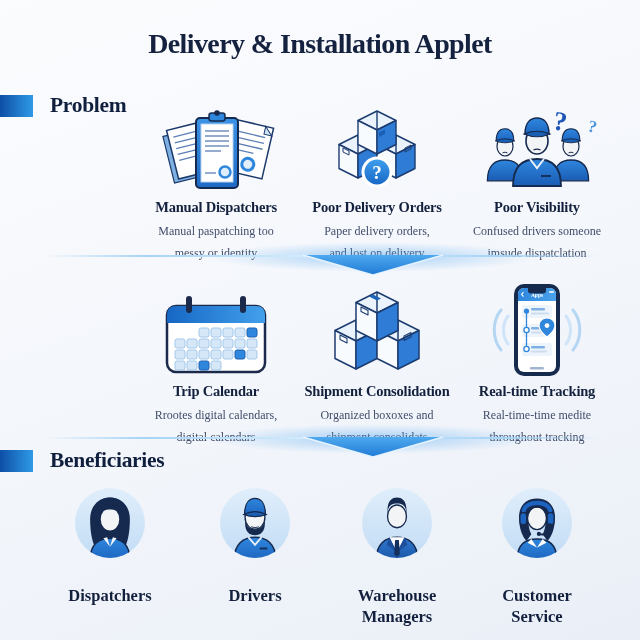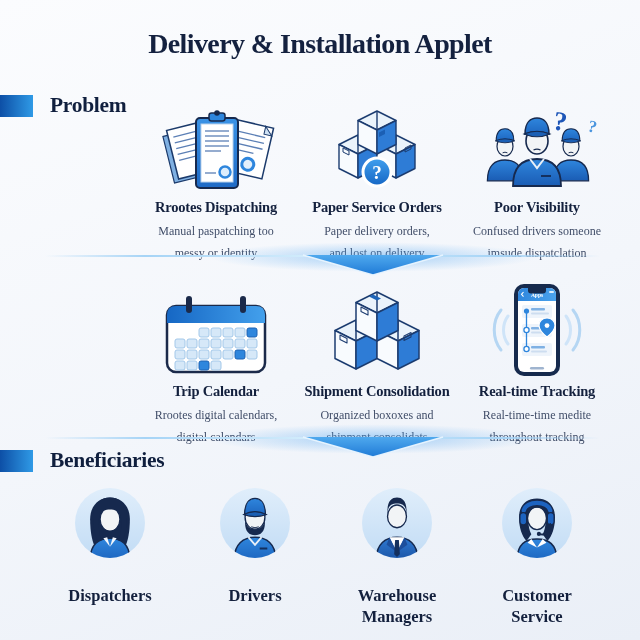--- a/index.html
+++ b/index.html
@@ -91,21 +91,21 @@
           <line x1="57" y1="21" x2="81" y2="21"></line>
             <line x1="57" y1="26" x2="81" y2="26"></line>
           <line x1="57" y1="31" x2="81" y2="31"></line>
             <line x1="57" y1="36" x2="81" y2="36"></line>
           <line x1="57" y1="41" x2="73" y2="41"></line>
             <line x1="57" y1="63" x2="68" y2="63"></line>
         </g>
         <circle cx="77" cy="62" r="5.5" fill="#dcedfc" stroke="#2e86dd" stroke-width="2.5"></circle>
       </svg>
     </div>
-    <div class="item-title">Rrootes Dispatching</div>
+    <div class="item-title">Manual Dispatchers</div>
     <div class="item-sub">Manual paspatching too
 messy or identity</div>
   </div>
 
   <div class="item" style="left:377px; top:106px">
     <div class="icon-box h88">
       <svg width="112" height="92" viewBox="0 0 112 92">
         <defs>
           <linearGradient id="qg" x1="0" y1="0" x2="0" y2="1">
             <stop offset="0" stop-color="#41a0ee"></stop>
@@ -126,21 +126,21 @@
           <polygon points="56,28 75,18.5 75,42.5 56,52" fill="#2e7cd6"></polygon>
           <line x1="56" y1="9" x2="56" y2="28" stroke="#1c3c70"></line>
           <polygon points="58,30.5 64,27.5 64,32 58,35" fill="#1b5fb4" stroke="none"></polygon>
           <polygon points="22,46 28,49 28,53 22,50" fill="none" stroke-width="1"></polygon>
           <polygon points="84,46 90,43 90,47 84,50" fill="none" stroke-width="1"></polygon>
         </g>
         <circle cx="56" cy="70" r="14" fill="url(#qg)" stroke="#ffffff" stroke-width="3"></circle>
         <text x="56" y="77" text-anchor="middle" font-size="19" font-weight="bold" fill="#ffffff">?</text>
       </svg>
     </div>
-    <div class="item-title">Paper Service Orders</div>
+    <div class="item-title">Poor Delivery Orders</div>
     <div class="item-sub">Paper delivery orders,
 and lost on delivery</div>
   </div>
 
   <div class="item" style="left:537px; top:106px">
     <div class="icon-box h88">
       <svg width="140" height="88" viewBox="0 0 140 88">
         <defs>
           <linearGradient id="drshirt" x1="0" y1="0" x2="0" y2="1">
             <stop offset="0" stop-color="#2f86dd"></stop>

